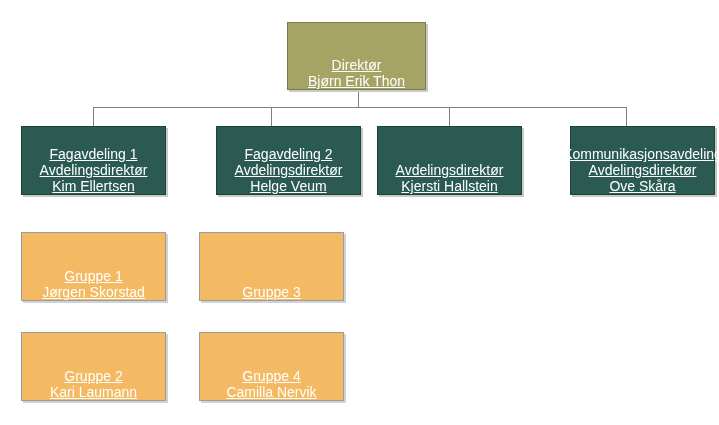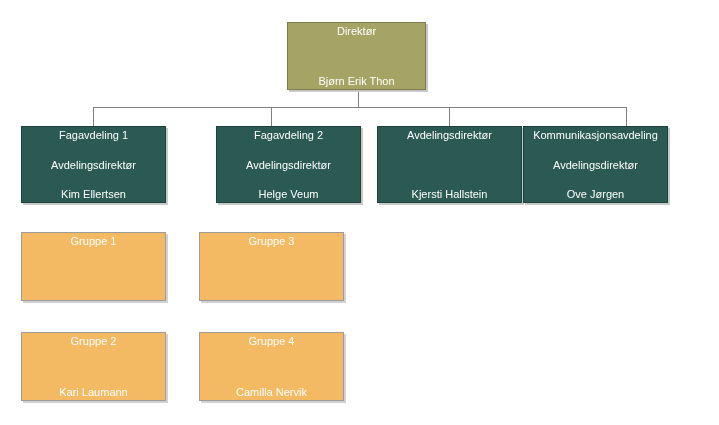--- a/index.html
+++ b/index.html
@@ -17,45 +17,46 @@
   .canvas {
     position: absolute;
     left: 0; top: 0;
     width: 719px; height: 425px;
   }
   .node {
     position: absolute;
     box-sizing: border-box;
     display: flex;
     flex-direction: column;
-    justify-content: space-between;
+    justify-content: flex-end;
     align-items: center;
     text-align: center;
     color: #ffffff;
-    font-size: 11px;
+    font-size: 14px;
     line-height: 16px;
+    text-decoration: underline;
   }
   .root {
     left: 287px; top: 22px;
     width: 139px; height: 68px;
     background: #a6a465;
     border: 1px solid #7c7a4e;
     box-shadow: 2px 2px 0 #c9c9c9;
   }
   .dept {
     top: 126px;
-    width: 145px; height: 77px;
+    width: 145px; height: 69px;
     background: #2b5a52;
     border: 1px solid #1d423b;
     box-shadow: 2px 2px 0 #c9c9c9;
   }
   .dept.d1 { left: 21px; }
   .dept.d2 { left: 216px; }
   .dept.d3 { left: 377px; }
-  .dept.d4 { left: 523px; }
+  .dept.d4 { left: 570px; }
   .grp {
     width: 145px; height: 69px;
     background: #f3ba63;
     border: 1px solid #9c9c9c;
     box-shadow: 2px 2px 0 #d2d2d2;
   }
   .grp.rA { top: 232px; }
   .grp.rB { top: 332px; }
   .grp.c1 { left: 21px; }
   .grp.c2 { left: 199px; }
@@ -99,25 +100,26 @@
     <div>Avdelingsdirektør</div>
     <div>Helge Veum</div>
   </div>
   <div class="node dept d3">
     <div>Avdelingsdirektør</div>
     <div>Kjersti Hallstein</div>
   </div>
   <div class="node dept d4">
     <div>Kommunikasjonsavdeling</div>
     <div>Avdelingsdirektør</div>
-    <div>Ove Jørgen</div>
+    <div>Ove Skåra</div>
   </div>
 
   <div class="node grp rA c1">
     <div>Gruppe 1</div>
+    <div>Jørgen Skorstad</div>
   </div>
   <div class="node grp rA c2">
     <div>Gruppe 3</div>
   </div>
   <div class="node grp rB c1">
     <div>Gruppe 2</div>
     <div>Kari Laumann</div>
   </div>
   <div class="node grp rB c2">
     <div>Gruppe 4</div>

